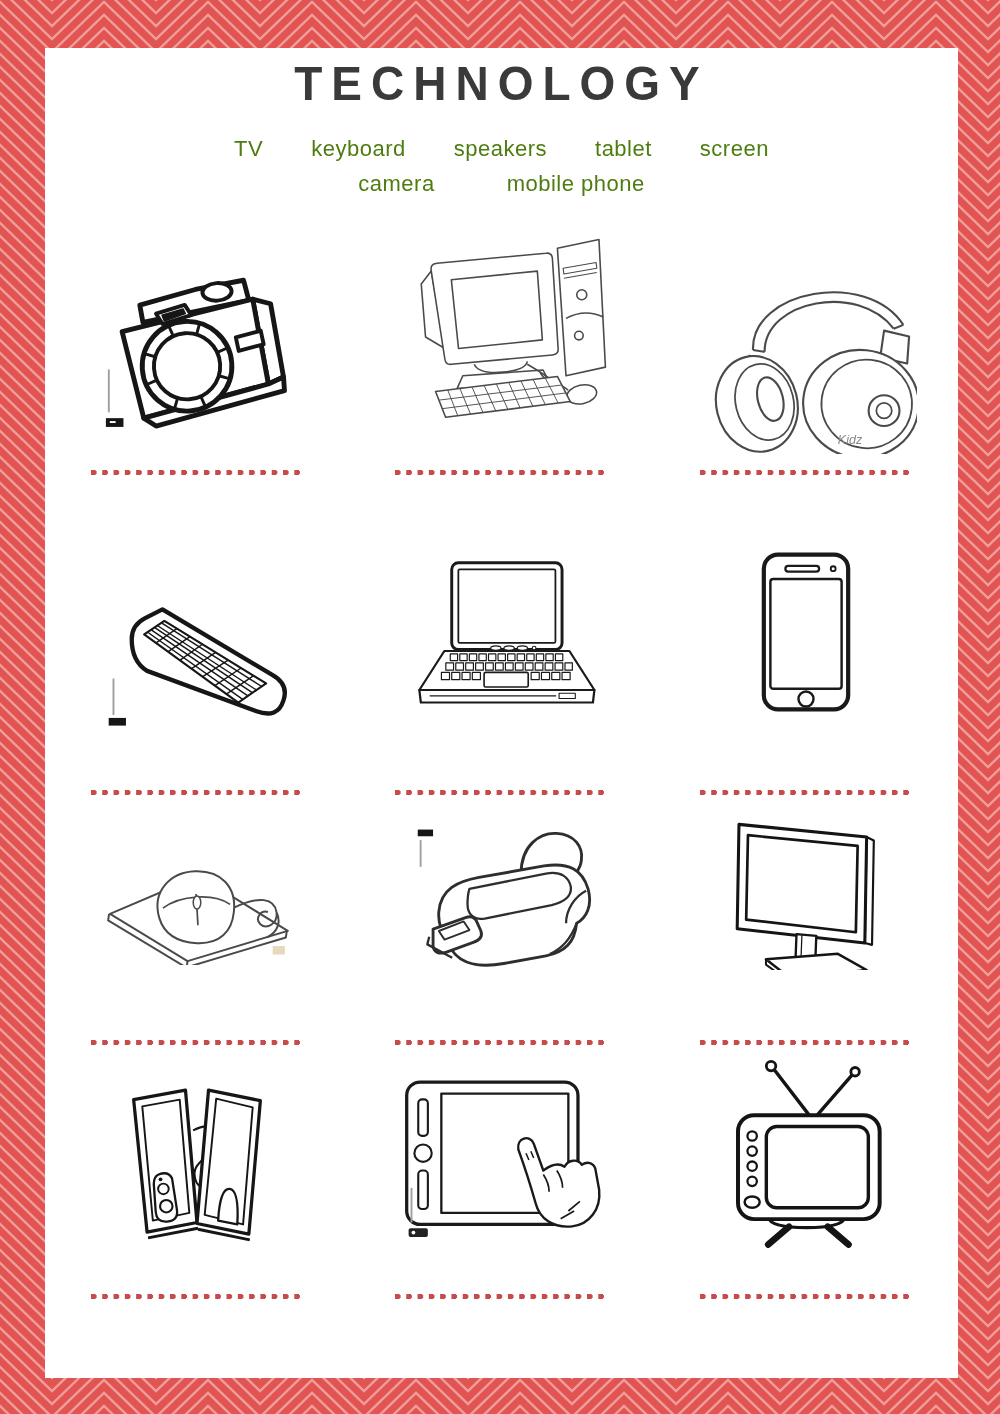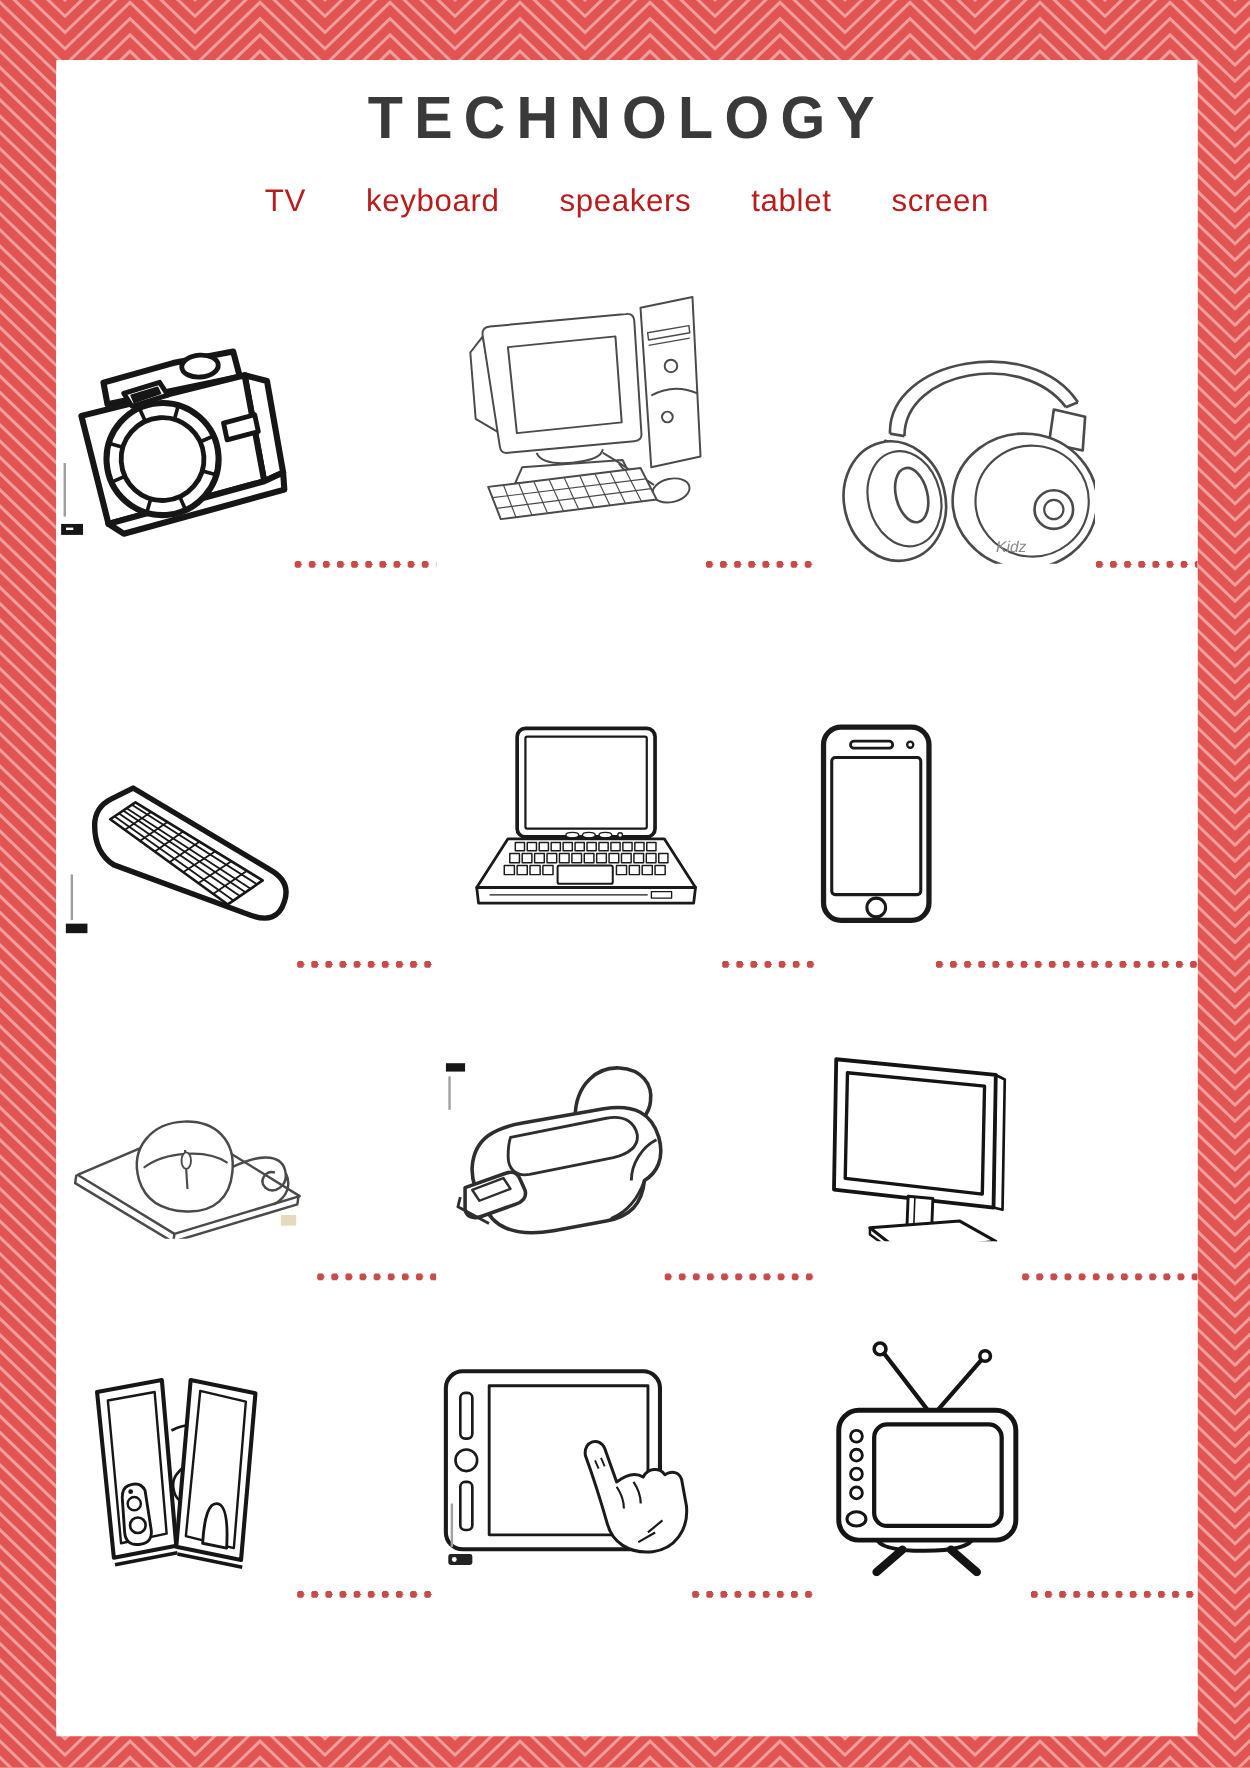--- a/index.html
+++ b/index.html
@@ -1,25 +1,25 @@
 <!DOCTYPE html>
 <html><head>
 <meta charset="utf-8">
 <style>
   html,body{margin:0;padding:0;}
   body{font-family:"Liberation Sans",sans-serif;}
   #page{position:relative;width:1000px;height:1414px;overflow:hidden;background:#e25452;}
   #bg{position:absolute;top:0;left:0;z-index:0;}
-  #content{position:absolute;z-index:1;left:45px;top:59px;width:913px;height:1330px;background:#ffffff;box-sizing:border-box;padding-top:8px;}
+  #content{position:absolute;z-index:1;left:45px;top:48px;width:913px;height:1330px;background:#ffffff;box-sizing:border-box;padding-top:8px;}
   .title{margin:0;text-align:center;font-size:46px;font-weight:600;letter-spacing:9px;color:#3a3a3a;transform:scaleY(1.04);}
   .wordbank{margin-top:26px;display:flex;flex-direction:column;align-items:center;row-gap:9px;}
-  .wb-row{display:flex;justify-content:flex-end;column-gap:48px;font-size:25px;color:#b91c1c;letter-spacing:.5px;}
+  .wb-row{display:flex;justify-content:flex-end;column-gap:48px;font-size:22px;color:#4d7c0f;letter-spacing:.5px;}
   .wb-row.last{column-gap:72px;}
   .grid{display:grid;grid-template-columns:1fr 1fr 1fr;grid-template-rows:290px 320px 248px 258px;margin-top:3px;}
-  .cell{display:flex;flex-direction:row;align-items:center;min-width:0;}
+  .cell{display:flex;flex-direction:column;align-items:center;min-width:0;}
   .cell .art{flex:0 0 auto;}
   .dots{margin-top:auto;width:214px;height:7px;margin-bottom:14px;
         background-image:radial-gradient(circle 3px at 3.5px 3.5px,#c74b4a 97%,rgba(0,0,0,0));
         background-size:11.3px 7px;background-repeat:repeat-x;}
   .r3 .dots{margin-bottom:12px;}
   .r4 .dots{margin-bottom:16px;}
   .mt50{margin-top:50px}.mt42{margin-top:42px}.mt0{margin-top:0}
   .mt96{margin-top:96px}.mt48{margin-top:48px}.mt60{margin-top:60px}
   .mt30{margin-top:30px}.mt10{margin-top:10px}.mt2{margin-top:2px}
   .mt22{margin-top:22px}.mt16{margin-top:16px}
@@ -56,20 +56,24 @@
 
     <h1 class="title">TECHNOLOGY</h1>
 
     <div class="wordbank">
       <div class="wb-row">
         <span>TV</span>
         <span>keyboard</span>
         <span>speakers</span>
         <span>tablet</span>
         <span>screen</span>
+      </div>
+      <div class="wb-row last">
+        <span>camera</span>
+        <span>mobile phone</span>
       </div>
     </div>
 
     <div class="grid">
 
       <div class="cell r1">
         <svg class="art mt50" width="190" height="196" viewBox="0 0 195 200">
           <g transform="rotate(-4 97 100)" fill="#ffffff" stroke="#161616" stroke-width="5" stroke-linejoin="round">
             <path d="M44,70 L42,52 L100,40 L150,34 L154,55 Z"></path>
             <path d="M158,54 L176,60 L184,136 L168,142 Z"></path>

